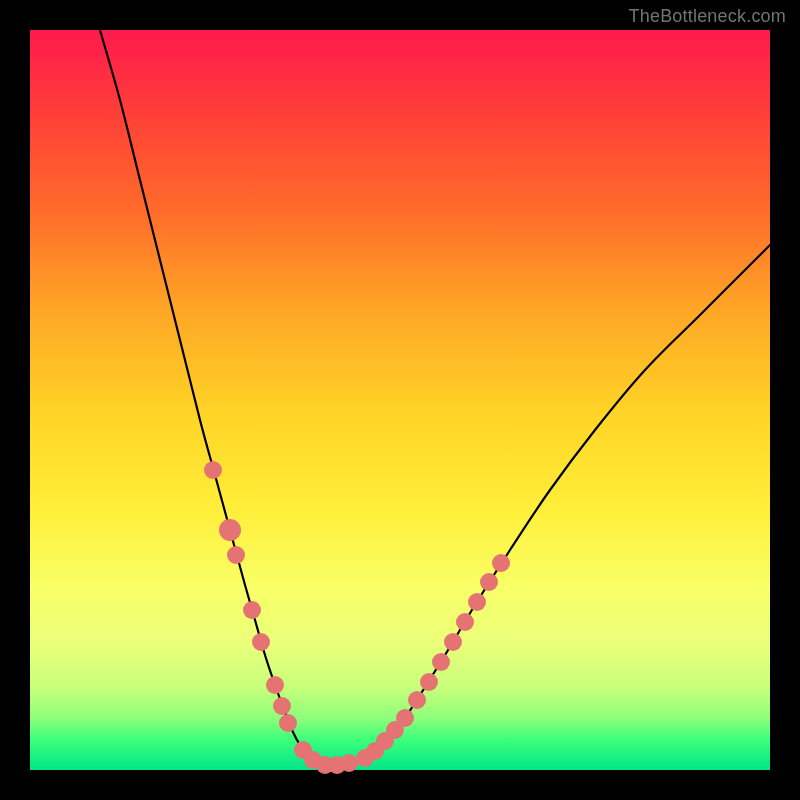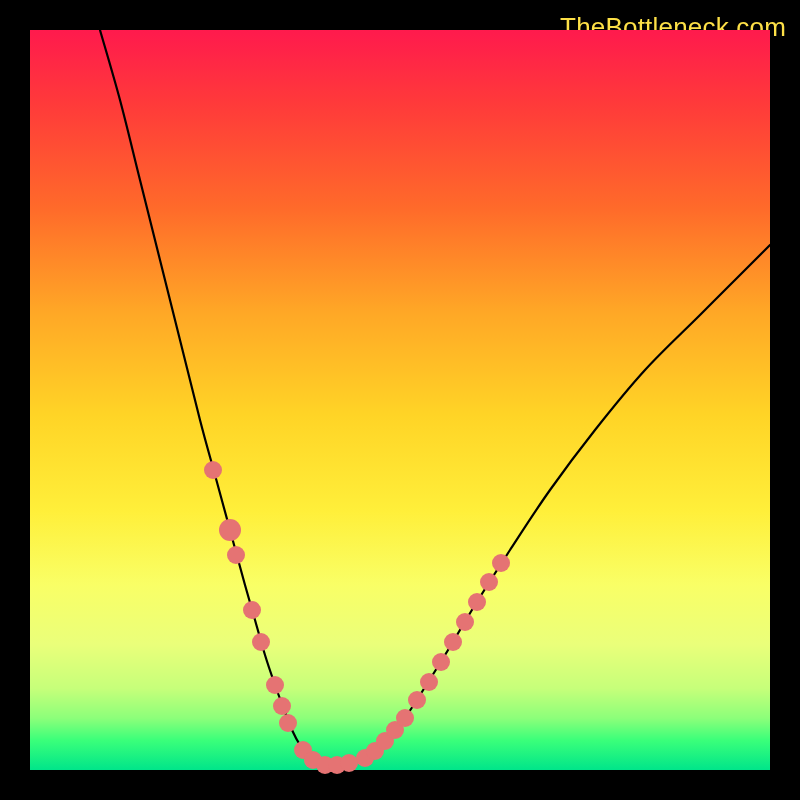--- a/index.html
+++ b/index.html
@@ -34,24 +34,24 @@
       #f9ff66 75%,
       #eaff7a 83%,
       #c6ff7a 89%,
       #8cff7a 93%,
       #3aff7a 96%,
       #00e58a 100%
     );
   }
   .watermark {
     position: absolute;
-    top: 12px;
+    top: 6px;
     right: 14px;
-    color: #fde047;
-    font-size: 26px;
+    color: #737373;
+    font-size: 18px;
     letter-spacing: 0.2px;
     user-select: none;
   }
   svg.curve-layer {
     position: absolute;
     left: 0;
     top: 0;
     width: 740px;
     height: 740px;
     overflow: visible;

